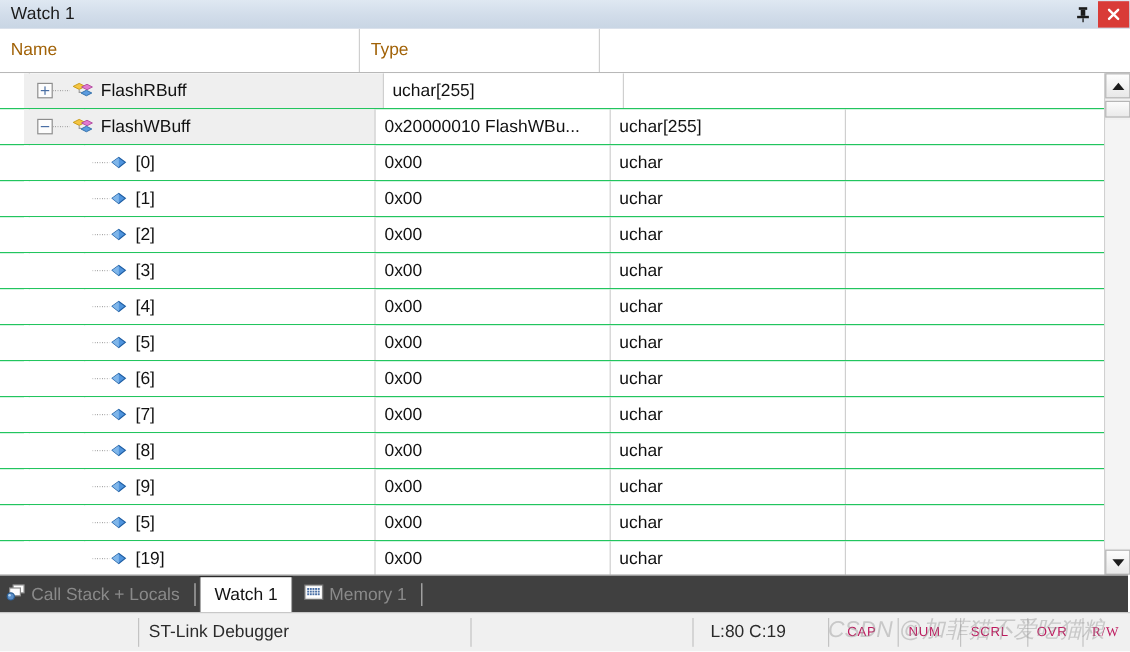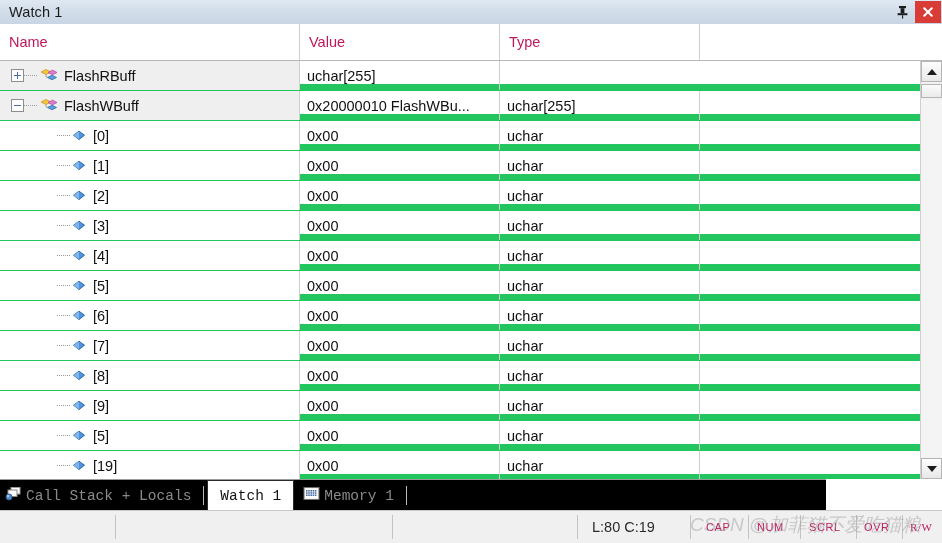--- a/index.html
+++ b/index.html
@@ -50,40 +50,41 @@
   .col-header {
     position: absolute; left: 0; top: 0; width: 942px; height: 37px;
     background: #ffffff;
     border-bottom: 1px solid #b8b8b8;
     display: flex; box-sizing: border-box;
   }
   .col-head {
     height: 36px; box-sizing: border-box;
     border-right: 1px solid #cfcfcf;
     display: flex; align-items: center;
-    font-size: 14.5px; color: #be185d;
+    font-size: 14.5px; color: #a16207;
     padding-left: 9px;
     background: #ffffff;
     cursor: pointer;
   }
   .col-head.c-name  { width: 300px; }
   .col-head.c-value { width: 200px; }
   .col-head.c-type  { width: 200px; }
   .col-head.c-rest  { flex: 1 1 auto; border-right: none; }
 
   
   .rows-view {
     position: absolute; left: 0; top: 37px; width: 920px; height: 418px;
     overflow: hidden;
     background: #ffffff;
   }
   .row {
     position: relative; height: 30px; width: 920px;
     display: flex; box-sizing: border-box;
-    border-bottom: 7px solid #22c55e;
+    border-bottom: 1px solid #22c55e;
+    padding-left: 20px;
   }
   .cell {
     height: 29px; box-sizing: border-box;
     border-right: 1px solid #cfcfcf;
     display: flex; align-items: center;
     font-size: 14.5px; color: #111111;
     white-space: nowrap; overflow: hidden;
   }
   .cell.c-name  { width: 300px; background: #ffffff; padding-left: 0; }
   .cell.c-value { width: 200px; padding-left: 7px; }
@@ -152,26 +153,25 @@
     background: #f4f4f4;
   }
   .arrow-up, .arrow-down {
     width: 0; height: 0; border-left: 5px solid transparent; border-right: 5px solid transparent;
   }
   .arrow-up { border-bottom: 6px solid #1c1c1c; }
   .arrow-down { border-top: 6px solid #1c1c1c; }
 
   
   .tabbar {
-    position: absolute; left: 0; top: 479px; width: 826px; height: 31px;
-    background: #000000;
+    position: absolute; left: 0; top: 479px; width: 940px; height: 31px;
+    background: #404040;
     border-top: 1px solid #9a9a9a;
     display: flex; align-items: flex-end;
     box-sizing: border-box;
-    font-family: Liberation Mono, monospace;
   }
   .tab {
     height: 29px; display: flex; align-items: center;
     padding: 0 9px 0 5px; box-sizing: border-box;
     font-size: 14.5px; color: #8a8a8a; cursor: pointer;
     background: transparent;
   }
   .tab.active {
     background: #ffffff; color: #111111;
     border: 1px solid #2a2a2a; border-bottom: none;
@@ -227,21 +227,20 @@
       <svg width="12" height="12" viewBox="0 0 12 12" aria-hidden="true">
         <path d="M2.2 2.2 L9.8 9.8 M9.8 2.2 L2.2 9.8" stroke="#ffffff" stroke-width="2" stroke-linecap="round"></path>
       </svg>
     </span>
   </div>
 
   <div class="grid-wrap">
 
     <div class="col-header">
       <div class="col-head c-name">Name</div>
-      <div class="col-head c-value">Value</div>
       <div class="col-head c-type">Type</div>
       <div class="col-head c-rest"></div>
     </div>
 
     <div class="rows-view" id="rows-view">
       <div class="vguide" style="left:24px;"></div>
       <div class="vguide" style="left:70px; top:30px;"></div>
     <div class="row parent">
           <div class="cell c-name">
             <div class="name-inner">
@@ -525,20 +524,21 @@
           </g>
         </svg>
       </span>
       <span class="tab-label">Memory 1</span>
     </div>
     <div class="tab-sep"></div>
   </div>
 
   <div class="statusbar">
     <div class="st-div" style="left:115px;"></div>
+    <div class="st-seg" style="left:124px;">ST-Link Debugger</div>
     <div class="st-div" style="left:392px;"></div>
     <div class="st-div" style="left:577px;"></div>
     <div class="st-seg" style="left:592px;">L:80 C:19</div>
     <div class="st-div" style="left:690px;"></div>
 
     <div class="st-flag" style="left:706px;">CAP</div>
     <div class="st-div" style="left:748px;"></div>
     <div class="st-flag" style="left:757px;">NUM</div>
     <div class="st-div" style="left:800px;"></div>
     <div class="st-flag" style="left:809px;">SCRL</div>

